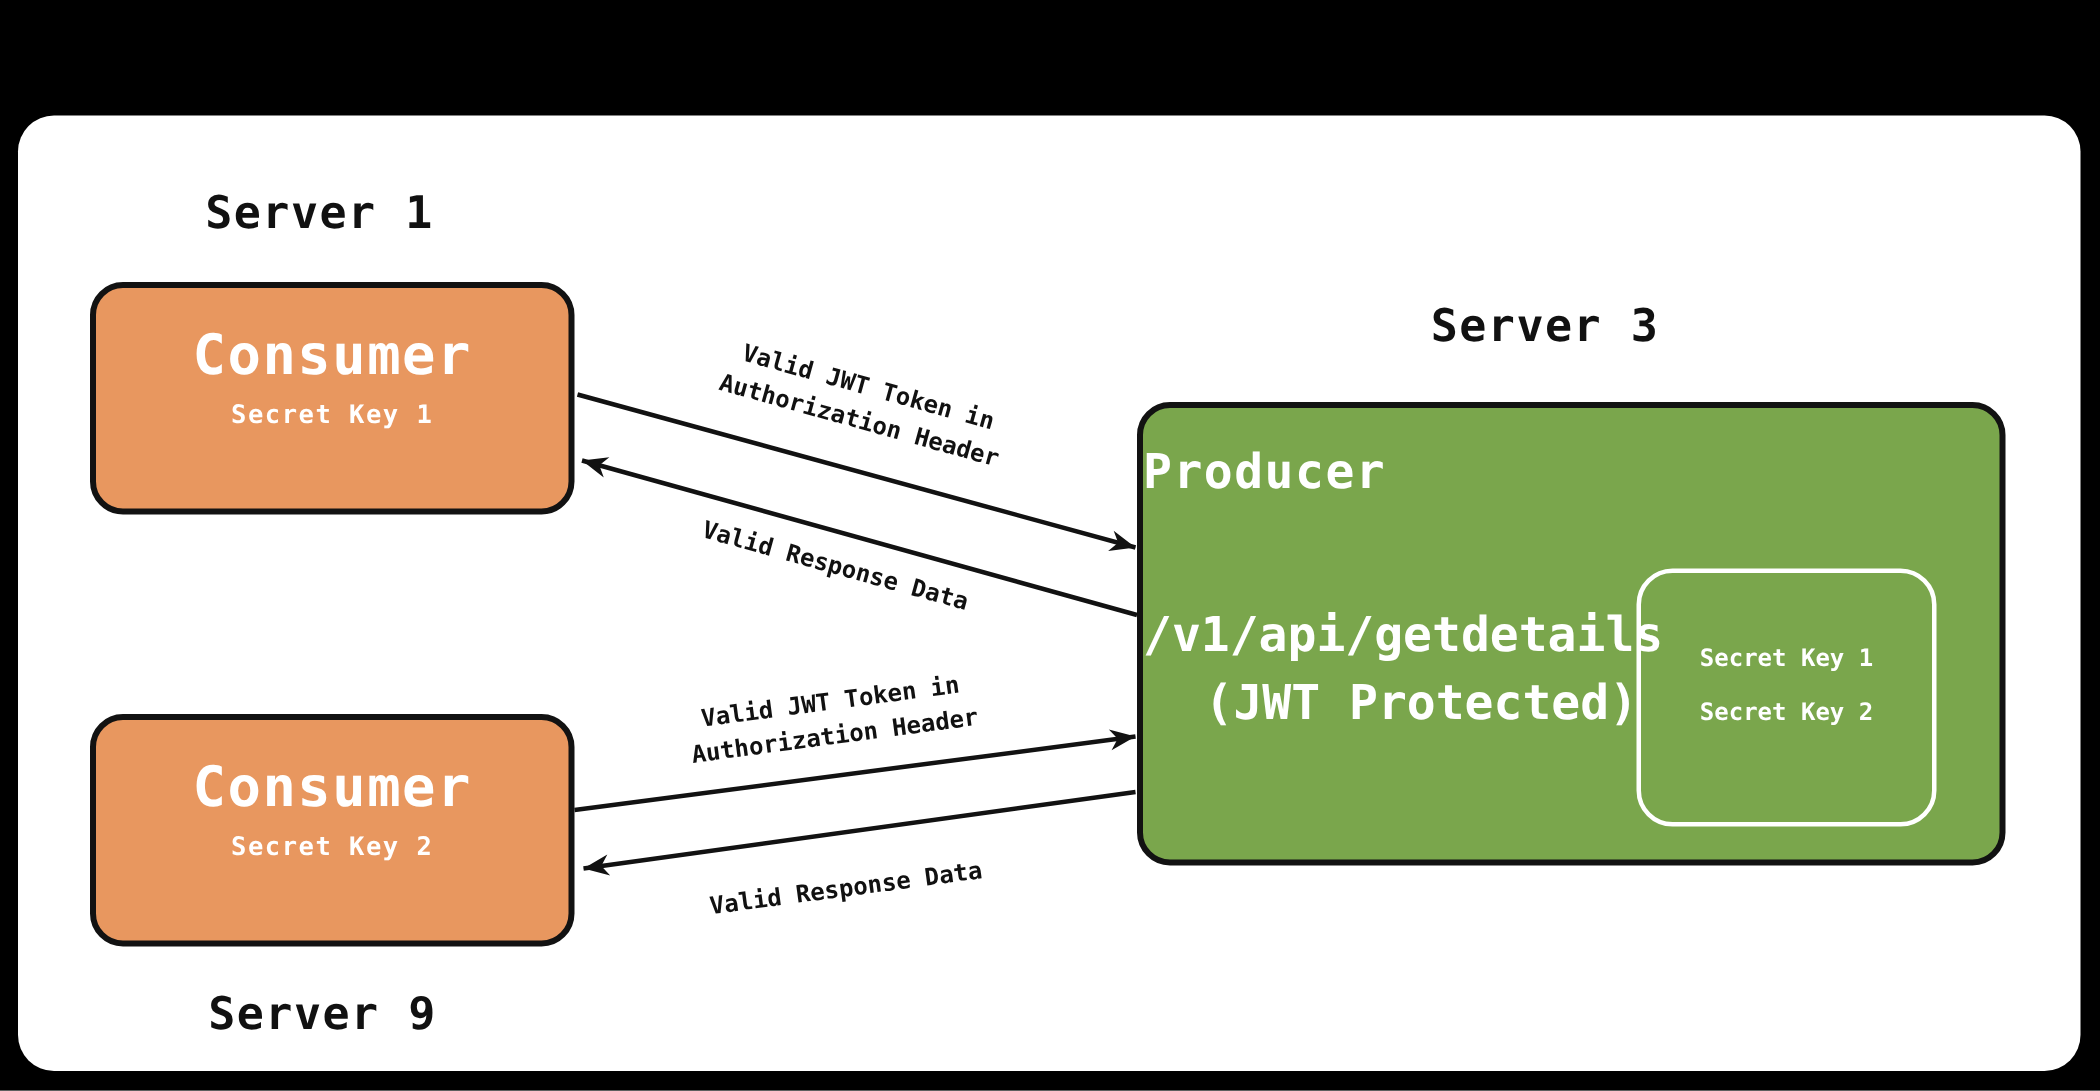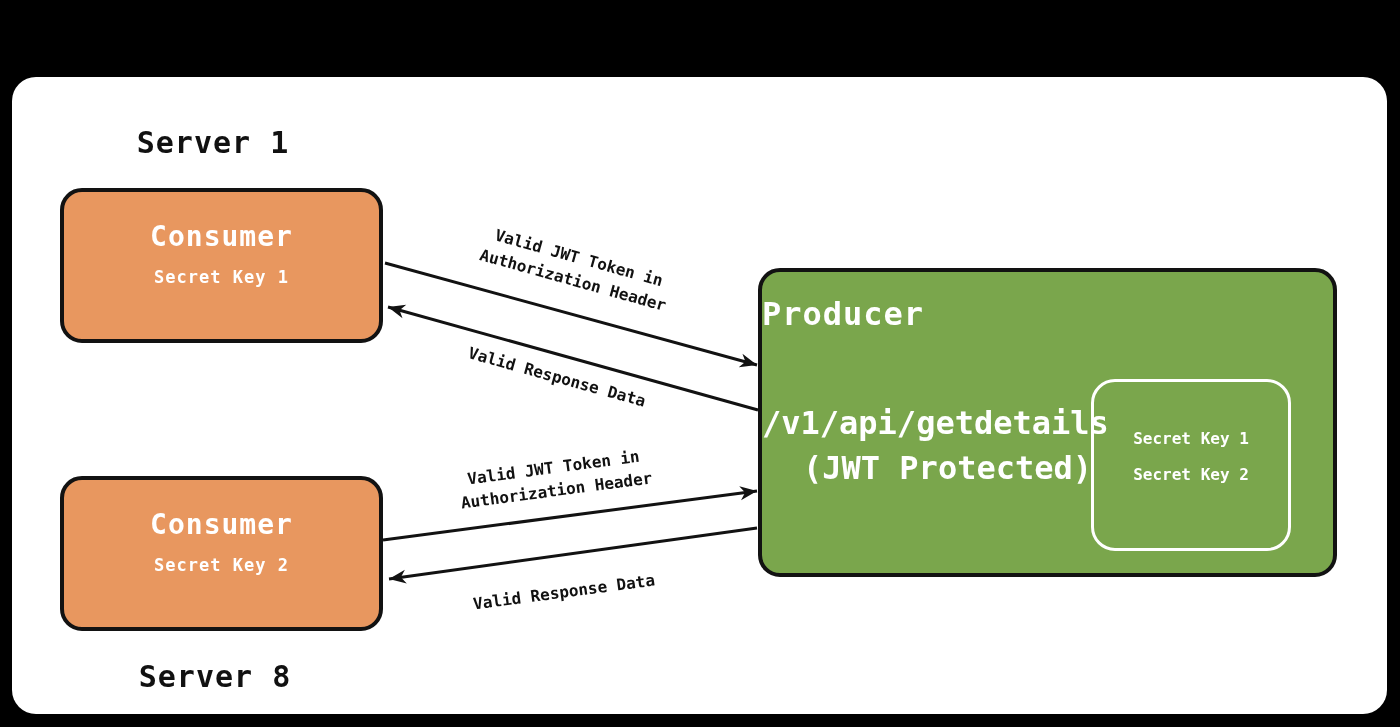--- a/index.html
+++ b/index.html
@@ -52,21 +52,21 @@
   .consumer{
     left:60px;
     width:323px;height:155px;
     background:var(--consumer-fill);
     display:flex;flex-direction:column;align-items:center;
     padding-top:26px;gap:10px;
   }
   .consumer1{top:188px;}
   .consumer2{top:476px;}
   .node-title{
-    font-size:28px;font-weight:700;line-height:38px;letter-spacing:1px;
+    font-size:37px;font-weight:700;line-height:38px;letter-spacing:1px;
   }
   .node-sub{
     font-size:17px;font-weight:700;line-height:22px;letter-spacing:1px;
   }
   .producer{
     left:758px;top:268px;
     width:579px;height:309px;
     background:var(--producer-fill);
   }
   .producer-title{
@@ -108,21 +108,22 @@
   .flow-request2{left:555px;top:479px;transform:translate(-50%,-50%) rotate(-7.6deg);}
   .flow-response2{left:564px;top:592px;transform:translate(-50%,-50%) rotate(-7.6deg);}
 </style>
 </head>
 <body>
 
 <div class="stage">
   <div class="panel"></div>
 
   <div class="server-label server1-label">Server 1</div>
-  <div class="server-label server2-label">Server 8</div>
+  <div class="server-label server3-label">Server 3</div>
+  <div class="server-label server2-label">Server 9</div>
 
   <div class="node consumer consumer1">
     <div class="node-title">Consumer</div>
     <div class="node-sub">Secret Key 1</div>
   </div>
 
   <div class="node consumer consumer2">
     <div class="node-title">Consumer</div>
     <div class="node-sub">Secret Key 2</div>
   </div>

